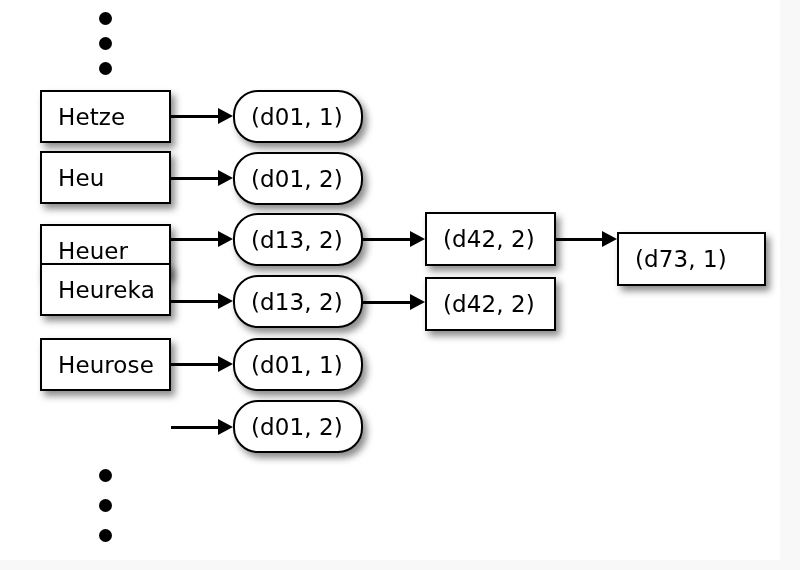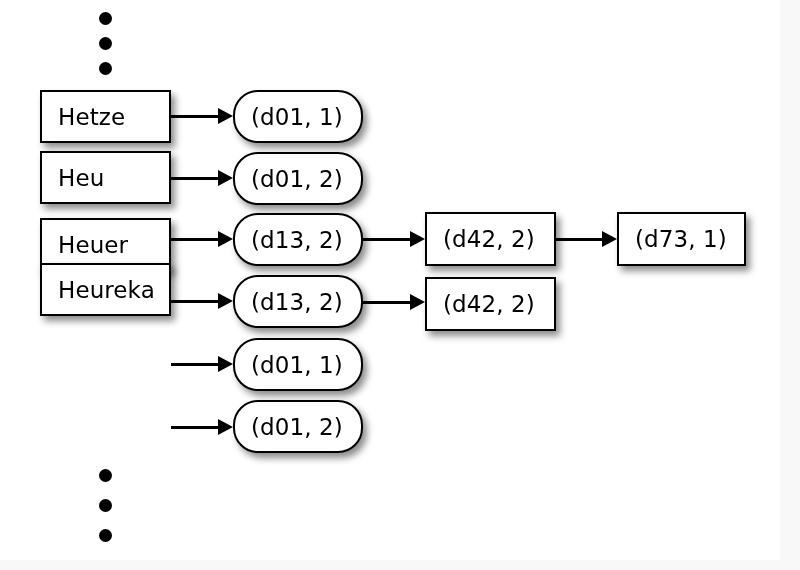--- a/index.html
+++ b/index.html
@@ -59,22 +59,23 @@
     height: 53px;
     border-radius: 25px;
   }
   .node.post2 {
     left: 425px;
     width: 131px;
     height: 54px;
   }
   .node.post3 {
     left: 617px;
-    width: 129px;
+    width: 149px;
     height: 54px;
+    margin-top: 20px;
   }
 
   
   .arrow {
     position: absolute;
     height: 16px;
     pointer-events: none;
   }
   .arrow .shaft {
     position: absolute;
@@ -120,21 +121,21 @@
   </div>
   <div class="node post1" style="top:90px;">(d01, 1)</div>
 
   <div class="node term" style="top:151px;">Heu</div>
   <div class="arrow" style="left:171px; top:170px; width:62px;">
     <div class="shaft" style="width:49px;"></div>
     <div class="head" style="left:47px;"></div>
   </div>
   <div class="node post1" style="top:152px;">(d01, 2)</div>
 
-  <div class="node term" style="top:218px;text-align:center;">Heuer</div>
+  <div class="node term" style="top:224px;text-align:center;">Heuer</div>
   <div class="arrow" style="left:171px; top:231px; width:62px;">
     <div class="shaft" style="width:49px;"></div>
     <div class="head" style="left:47px;"></div>
   </div>
   <div class="node post1" style="top:213px;">(d13, 2)</div>
   <div class="arrow" style="left:363px; top:231px; width:62px;">
     <div class="shaft" style="width:49px;"></div>
     <div class="head" style="left:47px;"></div>
   </div>
   <div class="node post2" style="top:212px;">(d42, 2)</div>
@@ -149,20 +150,21 @@
     <div class="shaft" style="width:49px;"></div>
     <div class="head" style="left:47px;"></div>
   </div>
   <div class="node post1" style="top:275px;">(d13, 2)</div>
   <div class="arrow" style="left:363px; top:294px; width:62px;">
     <div class="shaft" style="width:49px;"></div>
     <div class="head" style="left:47px;"></div>
   </div>
   <div class="node post2" style="top:277px;">(d42, 2)</div>
 
+  <div class="node term" style="top:338px;">Heurose</div>
   <div class="arrow" style="left:171px; top:356px; width:62px;">
     <div class="shaft" style="width:49px;"></div>
     <div class="head" style="left:47px;"></div>
   </div>
   <div class="node post1" style="top:338px;">(d01, 1)</div>
 
   <div class="arrow" style="left:171px; top:419px; width:62px;">
     <div class="shaft" style="width:49px;"></div>
     <div class="head" style="left:47px;"></div>
   </div>

